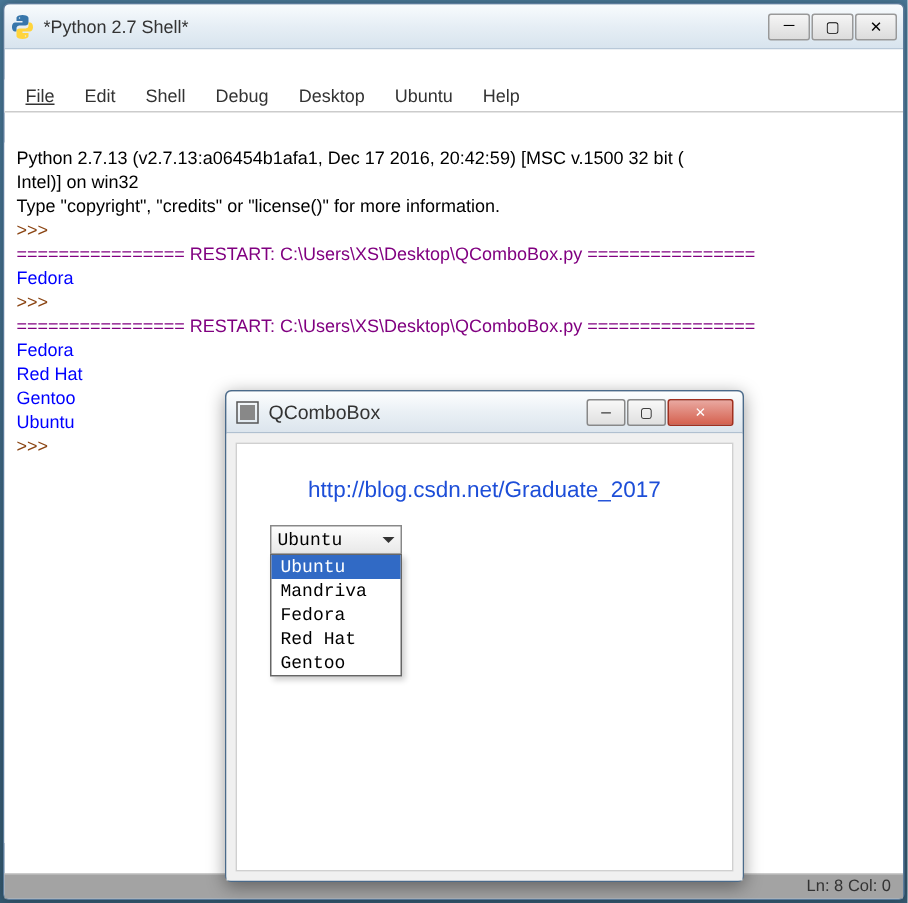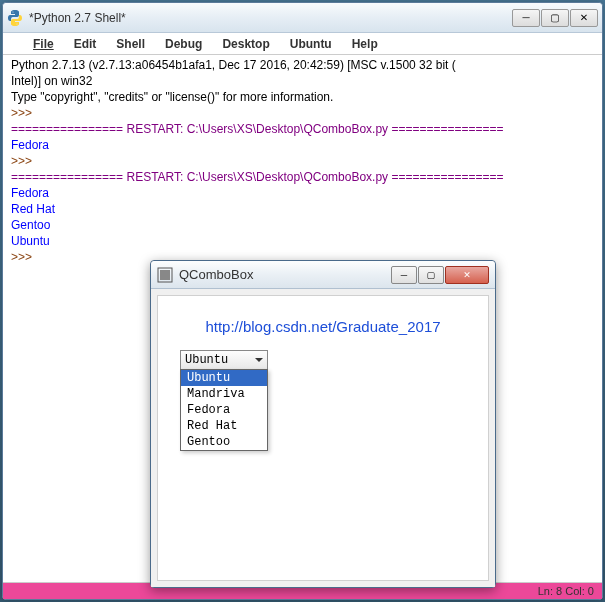--- a/index.html
+++ b/index.html
@@ -18,20 +18,21 @@
       left: 2px;
       top: 2px;
       width: 601px;
       height: 598px;
       background: #fff;
       border: 1px solid #5a7a9a;
       border-radius: 4px;
       box-shadow: 0 0 8px rgba(0,0,0,0.3);
       display: flex;
       flex-direction: column;
+      gap: 20px;
     }
     
     .titlebar {
       height: 30px;
       background: linear-gradient(to bottom, #f8fbfd 0%, #e6eef5 50%, #d8e4ee 100%);
       border-bottom: 1px solid #b8c8d8;
       display: flex;
       align-items: center;
       padding: 0 4px;
       border-radius: 4px 4px 0 0;
@@ -67,23 +68,22 @@
       font-size: 10px;
       cursor: pointer;
     }
     
     .menubar {
       height: 22px;
       background: #fff;
       border-bottom: 1px solid #ccc;
       display: flex;
       align-items: center;
-      padding: 0 20px;
-      font-size: 12px;
-      font-weight: bold;
+      padding: 0 4px;
+      font-size: 12px;
     }
     
     .menu-item {
       padding: 2px 10px;
       cursor: pointer;
       color: #333;
     }
     
     .menu-item:first-child {
       text-decoration: underline;
@@ -105,21 +105,21 @@
       color: #000;
     }
     
     .console-line.purple { color: #800080; }
     .console-line.blue { color: #0000ff; }
     
     .prompt { color: #8b4513; }
     
     .statusbar {
       height: 17px;
-      background: #ec4899;
+      background: #a3a3a3;
       border-top: 1px solid #ccc;
       display: flex;
       justify-content: flex-end;
       align-items: center;
       padding: 0 8px;
       font-size: 11px;
       color: #333;
     }
     
     

